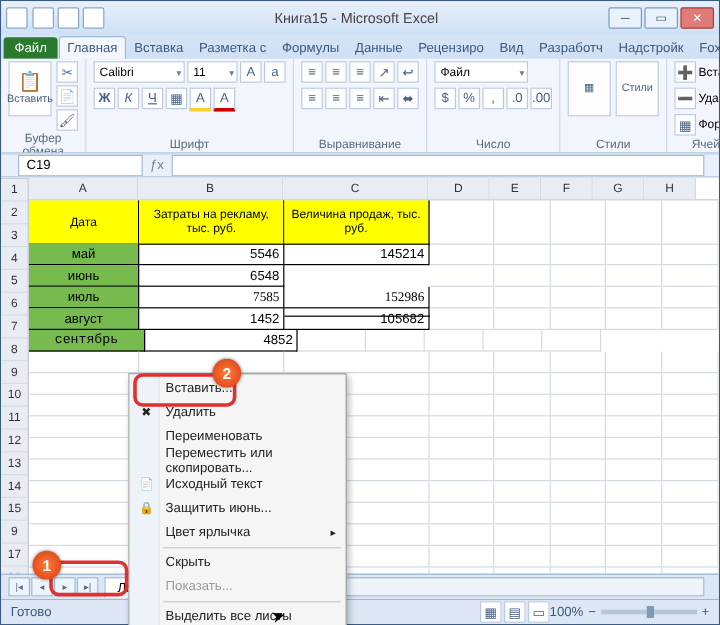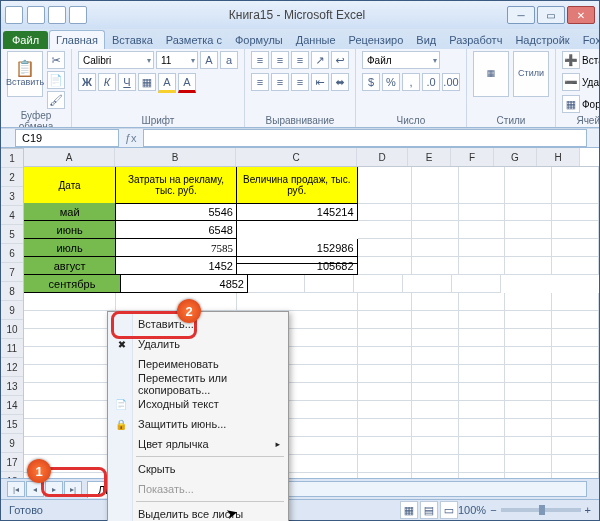--- a/index.html
+++ b/index.html
@@ -273,39 +273,39 @@
             <div class="gc data" style="width: 120px; margin-top: 42px;">151589</div>
             <div class="gc empty" style="width: 50px;"></div>
             <div class="gc empty" style="width: 42px;"></div>
             <div class="gc empty" style="width: 42px;"></div>
             <div class="gc empty" style="width: 42px;"></div>
             <div class="gc empty" style="width: 42px;"></div>
           </div>
           <div class="gr">
             <div class="gc mon" style="width: 90px;">июль</div>
             <div class="gc data" style="width: 120px; font-family: Liberation Serif, serif;">7585</div>
-            <div class="gc data" style="width: 120px;">152986</div>
+            <div class="gc data" style="width: 120px; font-family: Liberation Serif, serif;">152986</div>
             <div class="gc empty" style="width: 50px;"></div>
             <div class="gc empty" style="width: 42px;"></div>
             <div class="gc empty" style="width: 42px;"></div>
             <div class="gc empty" style="width: 42px;"></div>
             <div class="gc empty" style="width: 42px;"></div>
           </div>
           <div class="gr">
             <div class="gc mon" style="width: 90px;">август</div>
             <div class="gc data" style="width: 120px;">1452</div>
             <div class="gc data" style="width: 120px;">105682</div>
             <div class="gc empty" style="width: 50px;"></div>
             <div class="gc empty" style="width: 42px;"></div>
             <div class="gc empty" style="width: 42px;"></div>
             <div class="gc empty" style="width: 42px;"></div>
             <div class="gc empty" style="width: 42px;"></div>
           </div>
           <div class="gr">
-            <div class="gc mon" style="width: 90px;">сентябрь</div>
+            <div class="gc mon" style="width: 90px; font-family: Liberation Mono, monospace;">сентябрь</div>
             <div class="gc data" style="width: 120px;">4852</div>
             <div class="gc empty" style="width: 50px;"></div>
             <div class="gc empty" style="width: 42px;"></div>
             <div class="gc empty" style="width: 42px;"></div>
             <div class="gc empty" style="width: 42px;"></div>
             <div class="gc empty" style="width: 42px;"></div>
           </div>
           <div class="gr">
             <div class="gc empty" style="width: 90px;"></div>
             <div class="gc empty" style="width: 120px;"></div>

